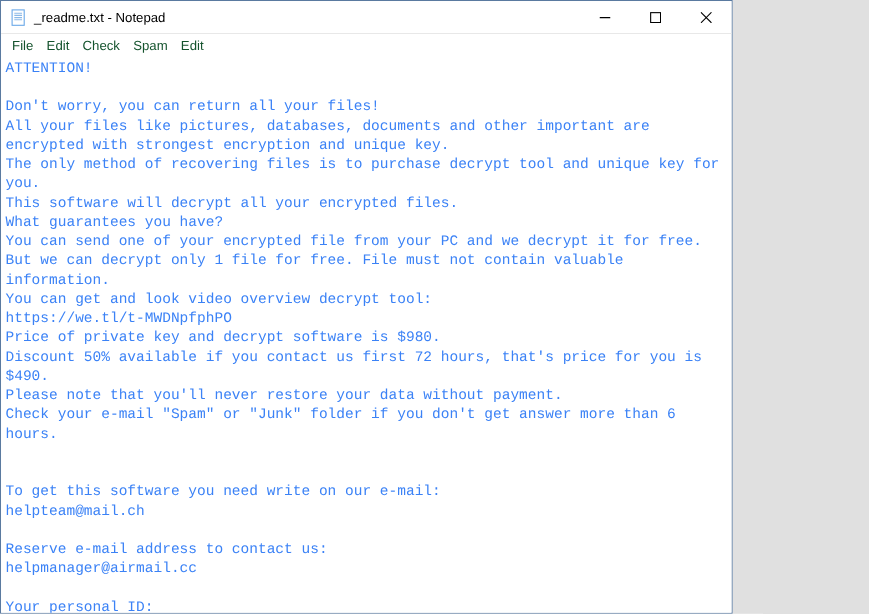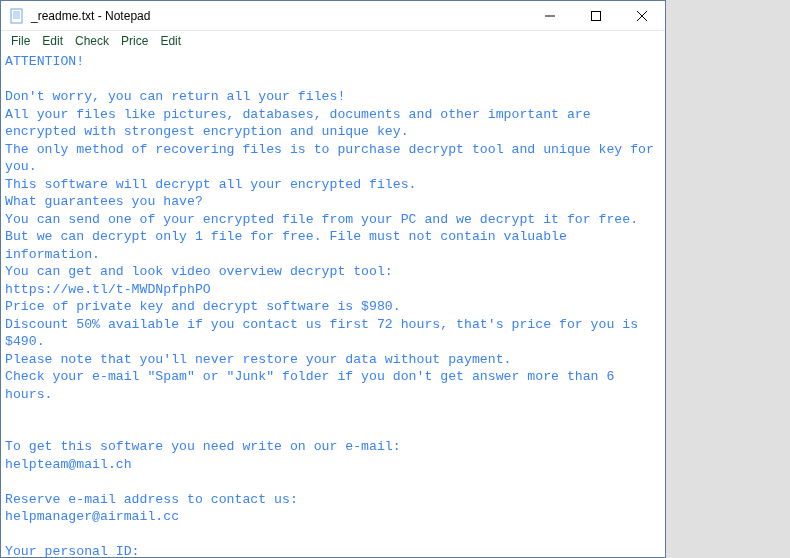--- a/index.html
+++ b/index.html
@@ -113,21 +113,21 @@
             <line x1="10" y1="0" x2="0" y2="10" stroke="#000" stroke-width="1"></line>
           </svg>
       </div>
     </div>
   </div>
 
   <div class="menubar">
     <span class="menu-item">File</span>
     <span class="menu-item">Edit</span>
     <span class="menu-item">Check</span>
-    <span class="menu-item">Price</span>
+    <span class="menu-item">Spam</span>
     <span class="menu-item">Edit</span>
   </div>
 
   <div class="content">
     <div class="text-body">ATTENTION!
 
 Don't worry, you can return all your files!
 All your files like pictures, databases, documents and other important are encrypted with strongest encryption and unique key.
 The only method of recovering files is to purchase decrypt tool and unique key for you.
 This software will decrypt all your encrypted files.

